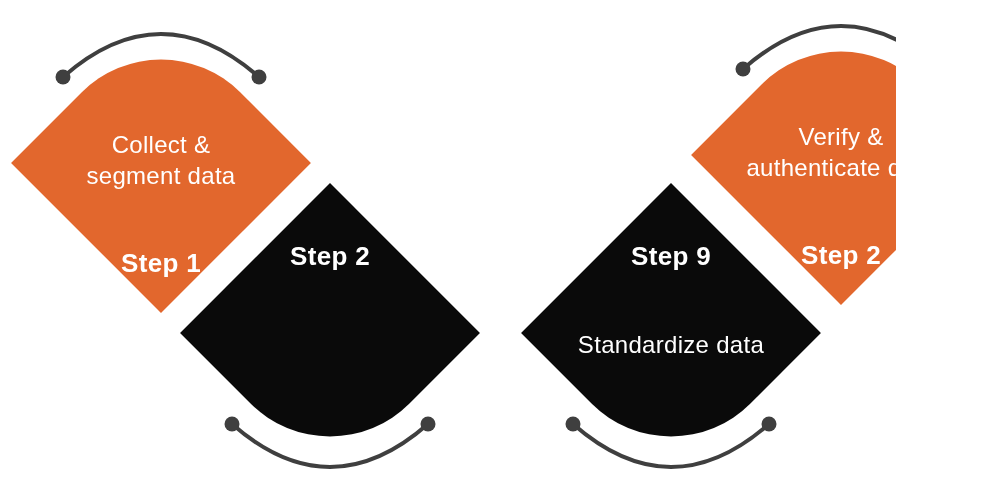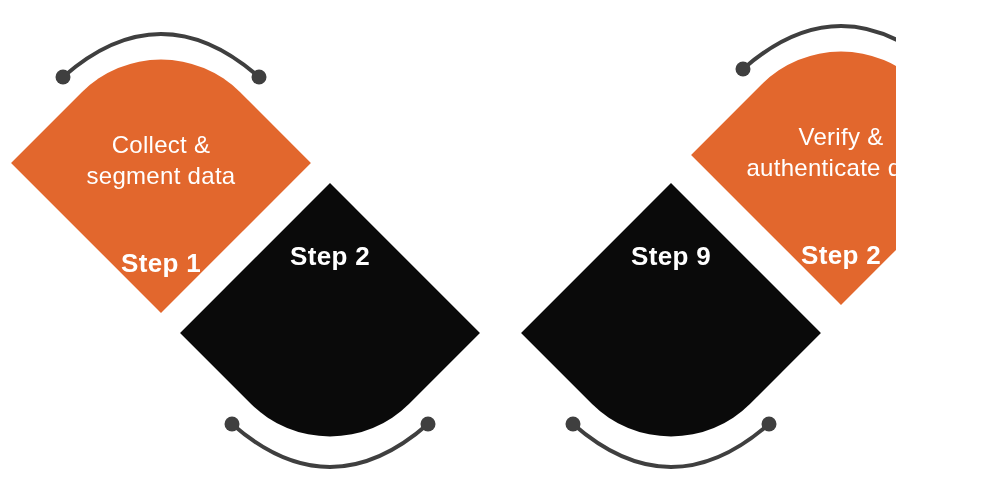--- a/index.html
+++ b/index.html
@@ -119,20 +119,21 @@
 
 
   <div class="step step--black pos-4">
     <div class="diamond"></div>
     <svg class="arc" viewBox="0 0 220 70">
       <path d="M 12 16 Q 110 102 208 16"></path>
       <circle cx="12" cy="16" r="7.5"></circle>
       <circle cx="208" cy="16" r="7.5"></circle>
     </svg>
     <div class="step-label">Step 9</div>
+    <div class="desc">Standardize data</div>
   </div>
 
   <div class="step step--orange pos-5">
     <svg class="arc" viewBox="0 0 220 70">
       <path d="M 12 54 Q 110 -32 208 54"></path>
       <circle cx="12" cy="54" r="7.5"></circle>
       <circle cx="208" cy="54" r="7.5"></circle>
     </svg>
     <div class="diamond"></div>
     <div class="desc">Verify &amp;

